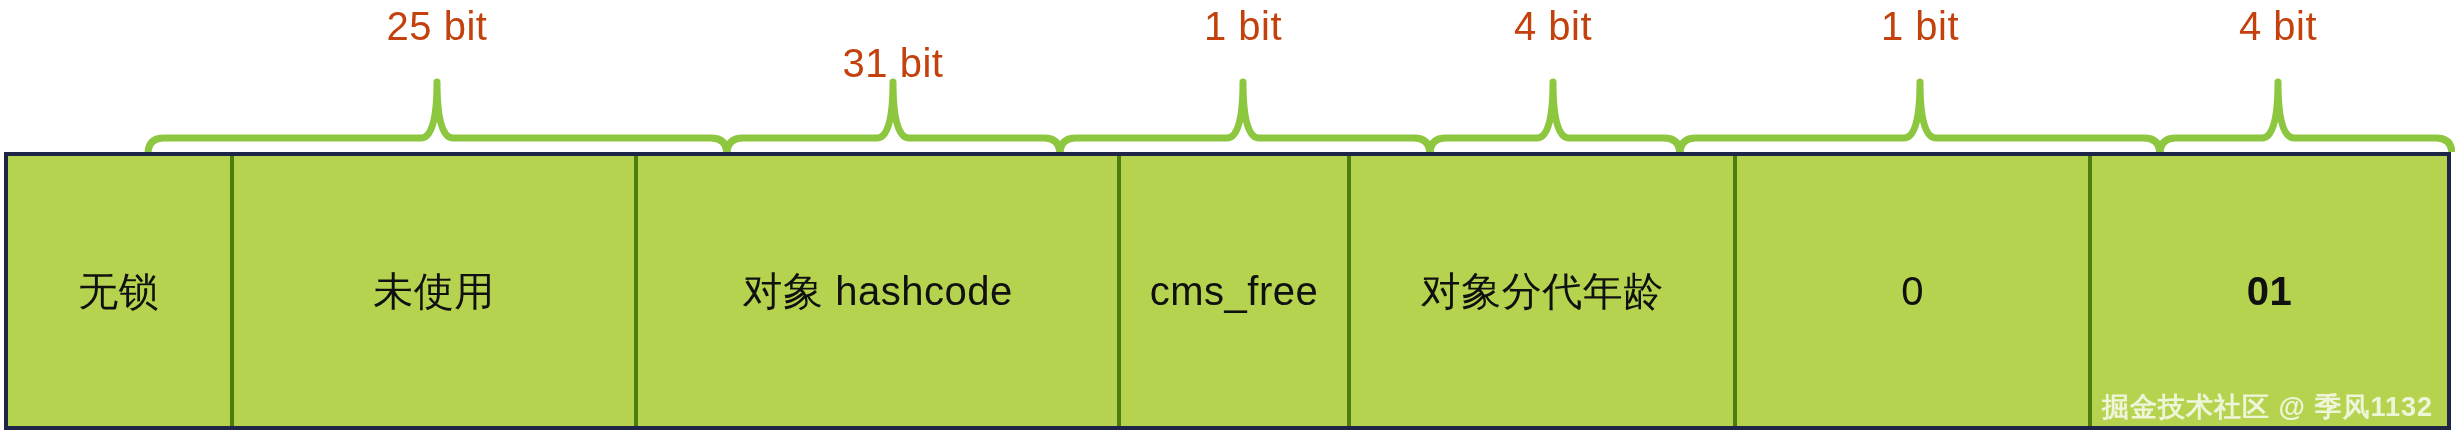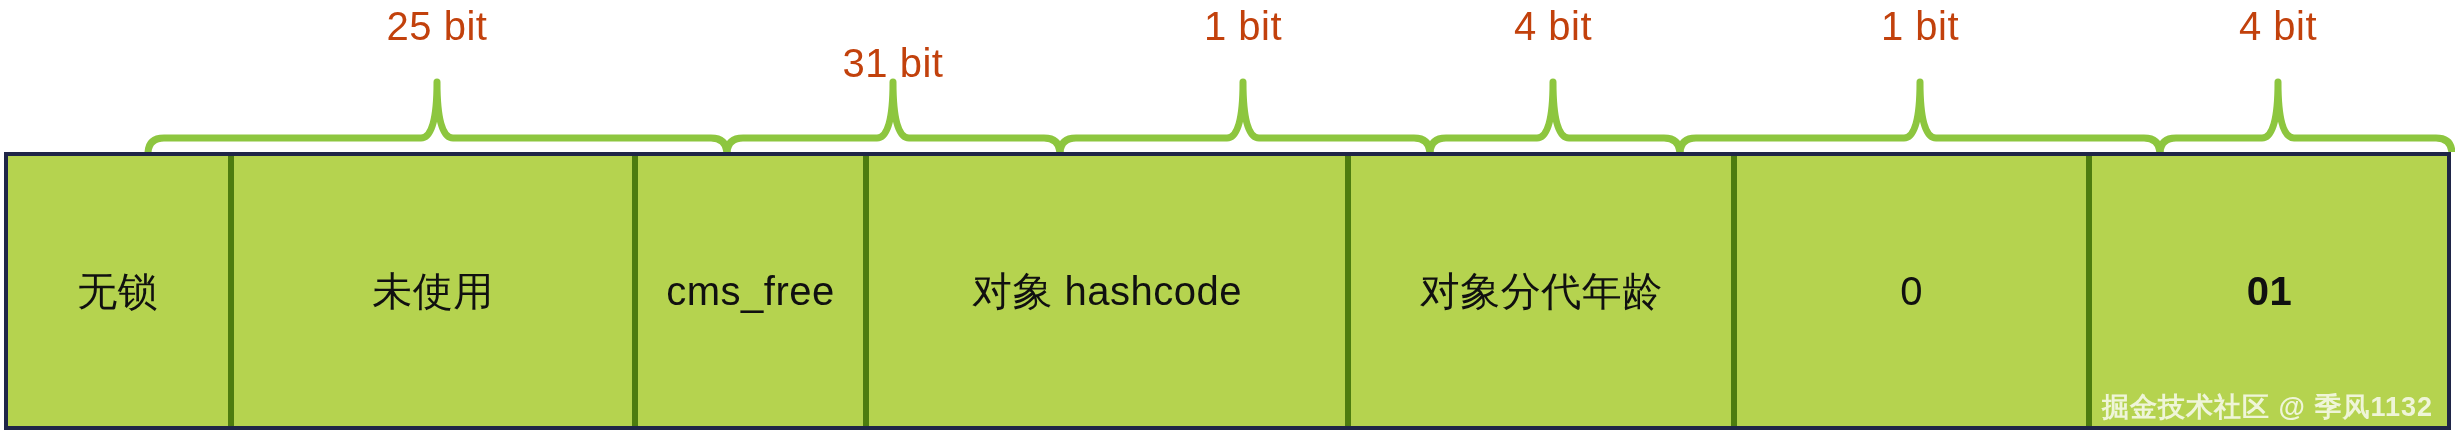--- a/index.html
+++ b/index.html
@@ -51,21 +51,21 @@
     width: 2447px;
     box-sizing: border-box;
     border: 4px solid #1f2547;
     background: #b0d04a;
     display: flex;
     overflow: hidden;
   }
   .bit-cell {
     position: relative;
     box-sizing: border-box;
-    border-right: 6px solid #4d7c0f;
+    border-right: 4px solid #4d7c0f;
     background: #b5d34f;
     display: flex;
     align-items: center;
     justify-content: center;
     height: 100%;
   }
   .bit-cell:last-child {
     border-right: none;
     font-weight: bold;
   }
@@ -113,25 +113,25 @@
       <path d="M 2160 92 L 2160 94 Q 2160 78 2176 78 L 2262 78 Q 2278 78 2278 22 Q 2278 78 2294 78 L 2436 78 Q 2452 78 2452 94 L 2452 92" fill="none" stroke="#8dc63f" stroke-width="7" stroke-linecap="round" stroke-linejoin="round"></path>
     </svg>
 
   <div id="bit-table">
       <div class="bit-cell" style="flex: 0 0 9.25335%;">
         <span class="bit-cell-label">无锁</span>
       </div>
       <div class="bit-cell" style="flex: 0 0 16.5922%;">
         <span class="bit-cell-label">未使用</span>
       </div>
+      <div class="bit-cell" style="flex: 0 0 19.783%;">
+        <span class="bit-cell-label">对象 hashcode</span>
+      </div>
       <div class="bit-cell" style="flex: 0 0 9.4448%;">
         <span class="bit-cell-label">cms_free</span>
-      </div>
-      <div class="bit-cell" style="flex: 0 0 19.783%;">
-        <span class="bit-cell-label">对象 hashcode</span>
       </div>
       <div class="bit-cell" style="flex: 0 0 15.8264%; align-items: center;">
         <span class="bit-cell-label">对象分代年龄</span>
       </div>
       <div class="bit-cell" style="flex: 0 0 14.5501%;">
         <span class="bit-cell-label">0</span>
       </div>
       <div class="bit-cell" style="flex: 0 0 14.5501%;">
         <span class="bit-cell-label">01</span>
         <div id="watermark">掘金技术社区 @ 季风1132</div>

